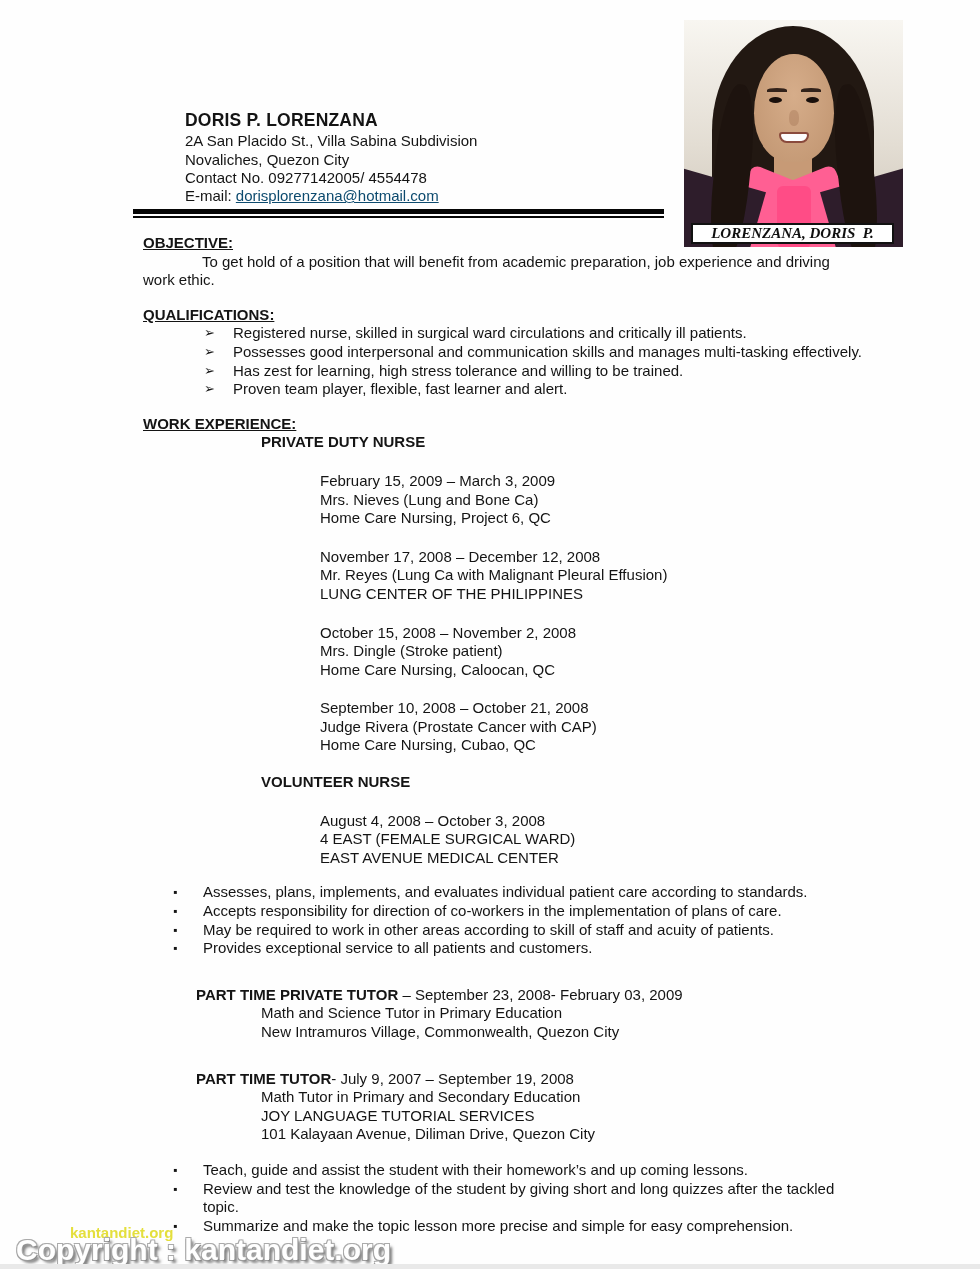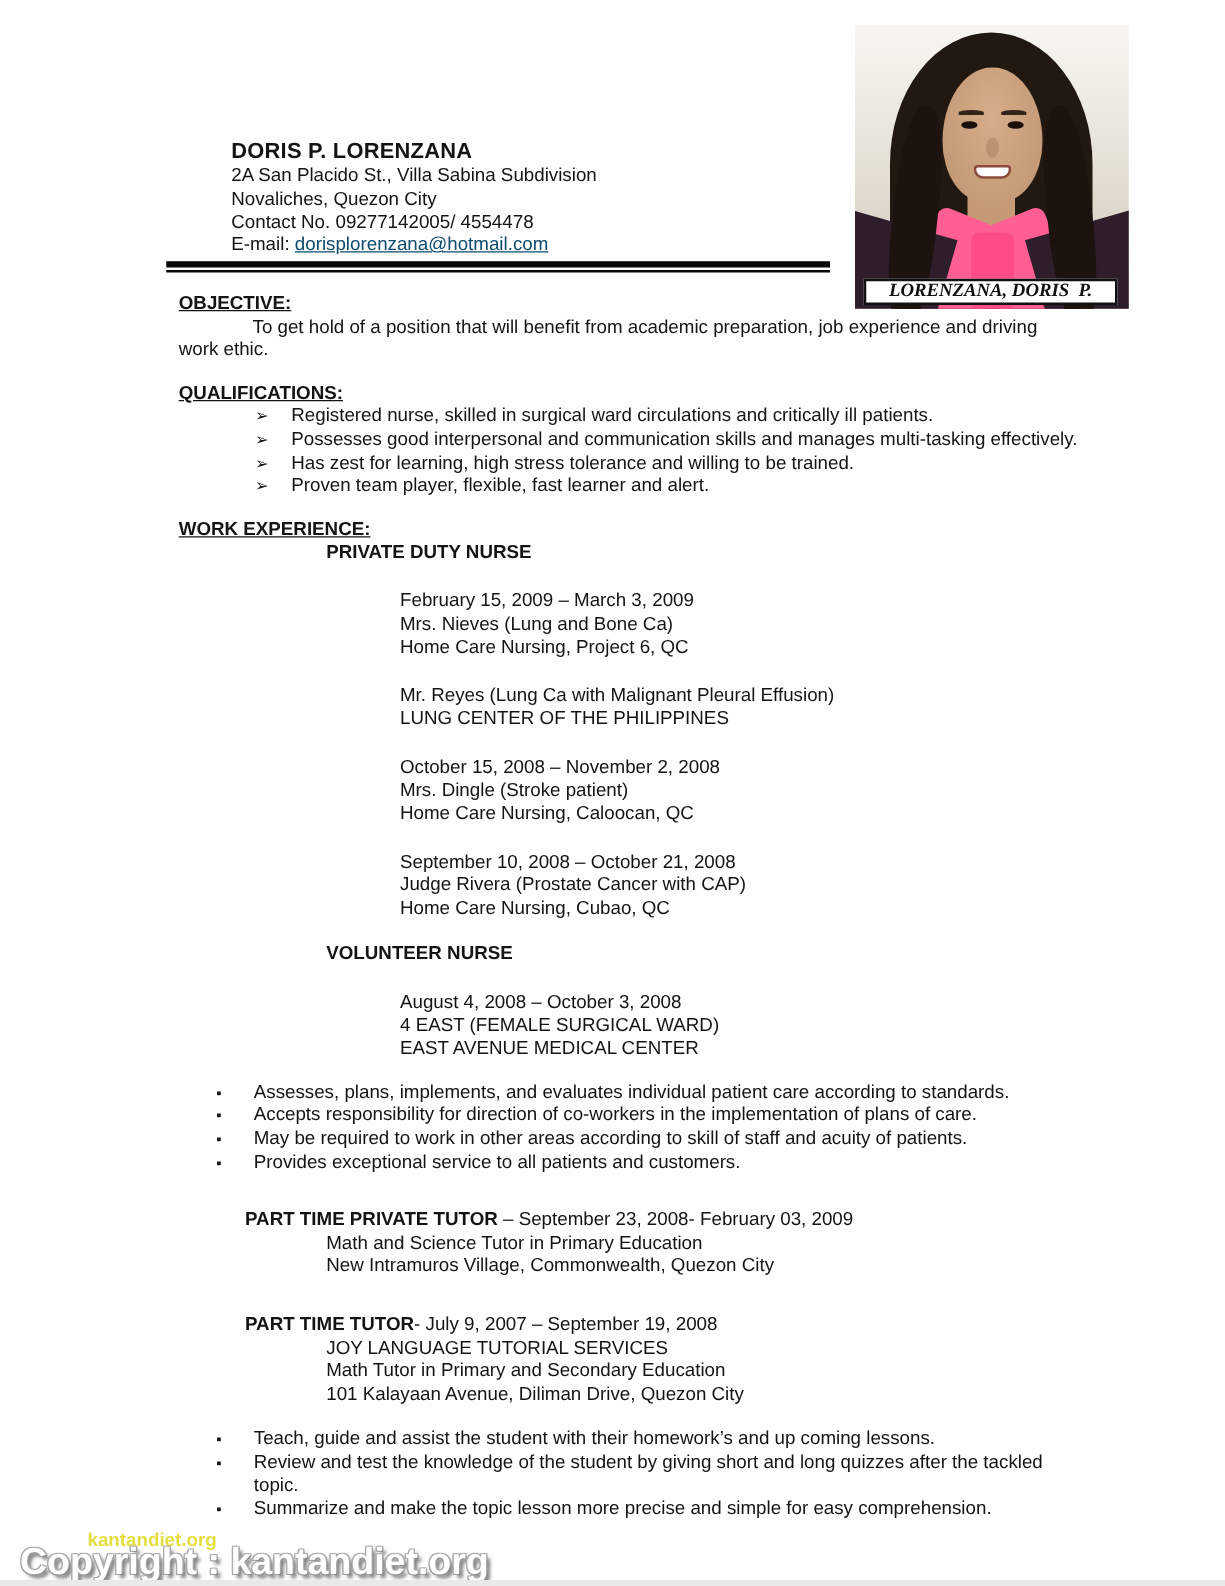--- a/index.html
+++ b/index.html
@@ -145,20 +145,21 @@
 
     <div class="job-title">PRIVATE DUTY NURSE</div>
 
     <div class="entry">
       <div>February 15, 2009 – March 3, 2009</div>
       <div>Mrs. Nieves (Lung and Bone Ca)</div>
       <div>Home Care Nursing, Project 6, QC</div>
     </div>
 
     <div class="entry">
+      <div>November 17, 2008 – December 12, 2008</div>
       <div>Mr. Reyes (Lung Ca with Malignant Pleural Effusion)</div>
       <div>LUNG CENTER OF THE PHILIPPINES</div>
     </div>
 
     <div class="entry">
       <div>October 15, 2008 – November 2, 2008</div>
       <div>Mrs. Dingle (Stroke patient)</div>
       <div>Home Care Nursing, Caloocan, QC</div>
     </div>
 
@@ -200,22 +201,22 @@
       </ul>
 
     <div class="mt17">
       <div class="tutor-heading"><span class="tutor-title">PART TIME PRIVATE TUTOR</span><span class="tutor-dates"> – September 23, 2008- February 03, 2009</span></div>
       <div class="tutor-line">Math and Science Tutor in Primary Education</div>
       <div class="tutor-line">New Intramuros Village, Commonwealth, Quezon City</div>
     </div>
 
     <div class="mt17">
       <div class="tutor-heading"><span class="tutor-title">PART TIME TUTOR</span><span class="tutor-dates">- July 9, 2007 – September 19, 2008</span></div>
+      <div class="tutor-line">Math Tutor in Primary and Secondary Education</div>
       <div class="tutor-line">JOY LANGUAGE TUTORIAL SERVICES</div>
-      <div class="tutor-line">Math Tutor in Primary and Secondary Education</div>
       <div class="tutor-line">101 Kalayaan Avenue, Diliman Drive, Quezon City</div>
     </div>
 
     <ul class="square-list mt17">
 
         <li class="square-item">
           <span class="square-glyph">▪</span>
           <span class="li-text">Teach, guide and assist the student with their homework’s and up coming lessons.</span>
         </li>
 

